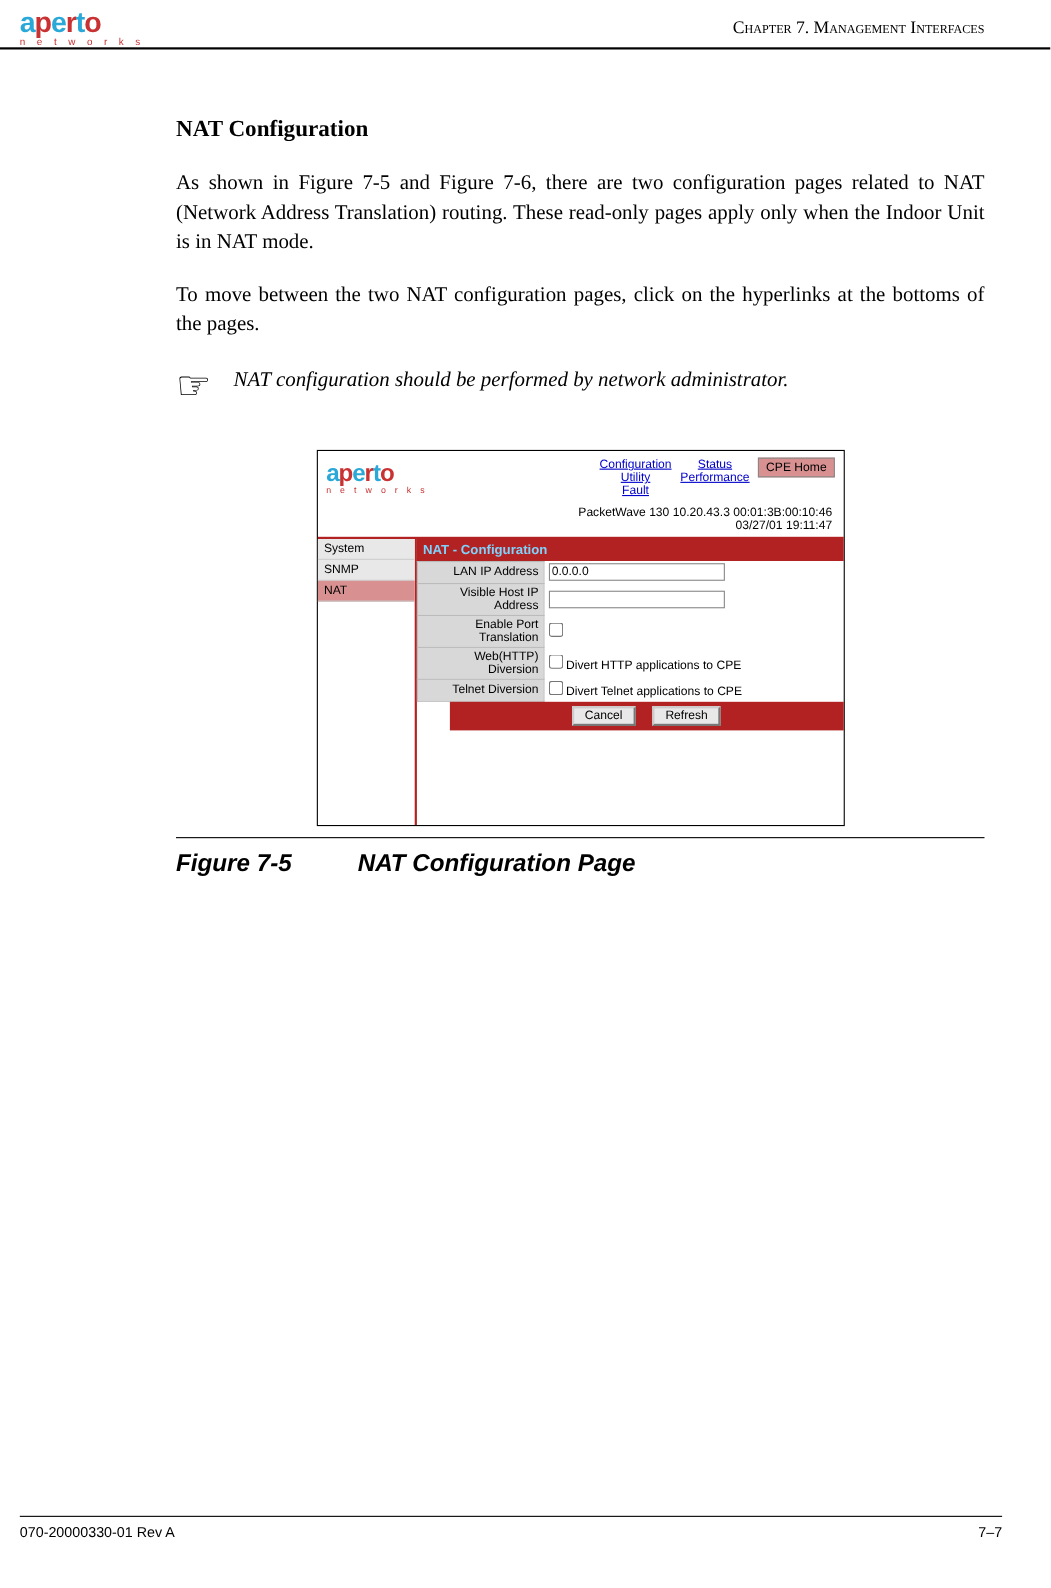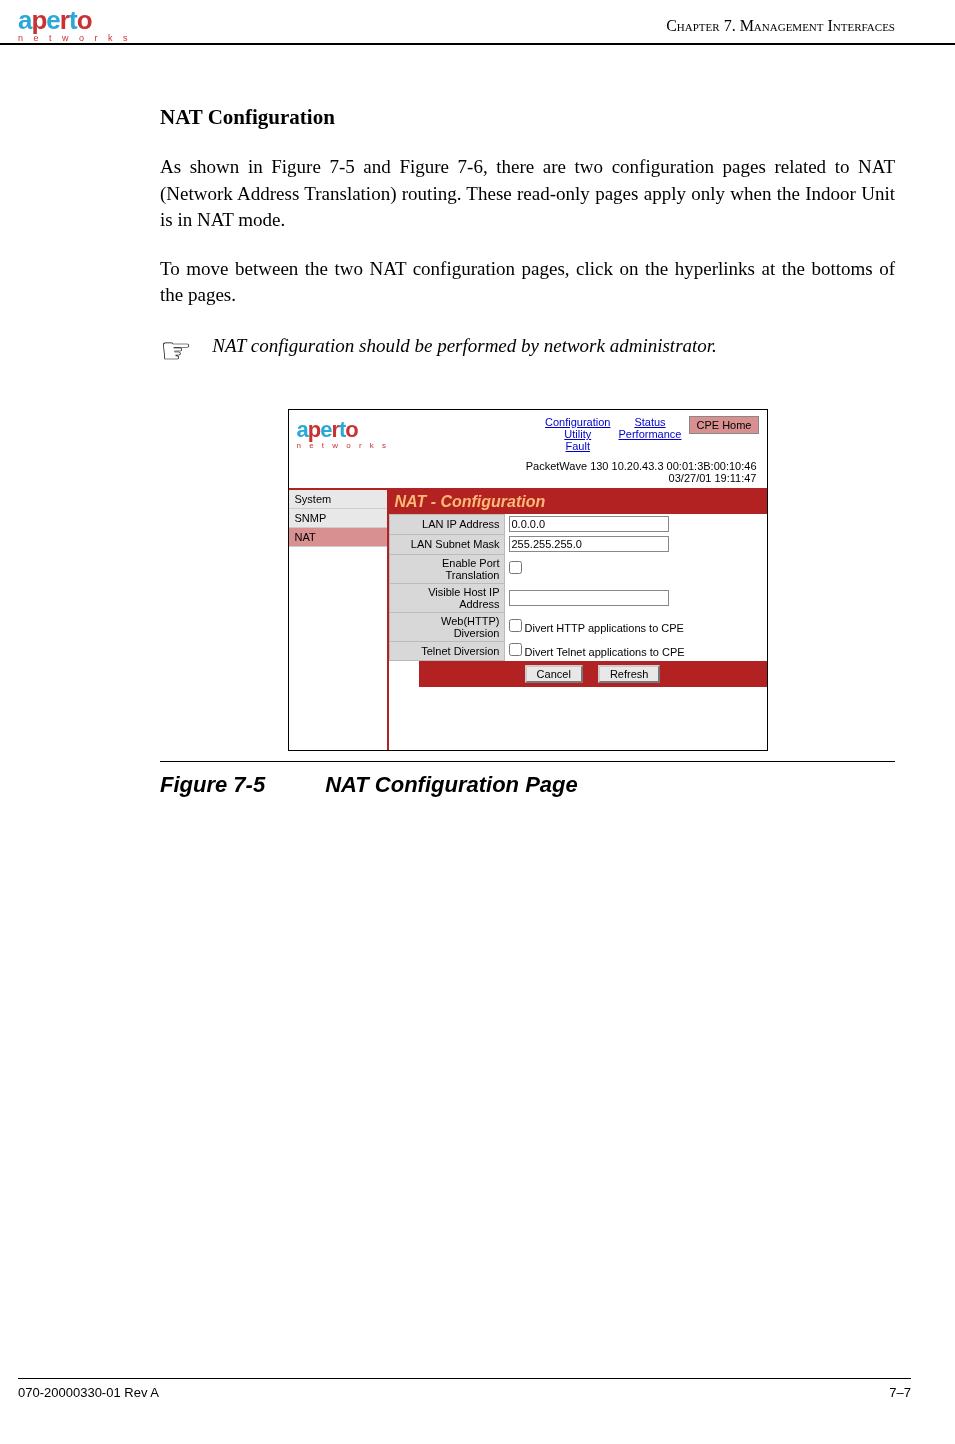--- a/index.html
+++ b/index.html
@@ -113,45 +113,44 @@
     text-align: right;
     font-size: 11px;
     padding: 2px 10px 4px 0;
     border-bottom: 2px solid #b22222;
   }
   .ss-body {
     display:flex;
     min-height: 260px;
   }
   .ss-sidebar {
-    width: 100px;
+    width: 90px;
     border-right: 2px solid #b22222;
     padding: 0;
   }
   .side-item {
     padding: 3px 6px;
     font-size: 11px;
     border-bottom: 1px solid #ccc;
     background: #e8e8e8;
     cursor: pointer;
   }
   .side-item.active {
     background: #d89090;
   }
   .ss-main {
     flex: 1;
     padding: 0;
   }
   .panel-title {
     background: #b22222;
-    color: #fdba74;
+    color: #7dd3fc;
     padding: 3px 6px;
-    font-size: 16px;
-    font-weight: bold;
-    font-style: italic;
+    font-size: 12px;
+    font-weight: bold;
   }
   .form-table {
     width: 100%;
     border-collapse: collapse;
   }
   .form-table td {
     padding: 2px 4px;
     vertical-align: middle;
     font-size: 11px;
   }
@@ -269,30 +268,26 @@
         </div>
         <div class="ss-main">
           <div class="panel-title">NAT - Configuration</div>
           <table class="form-table">
             <tbody>
                 <tr>
               <td class="label">LAN IP Address</td>
               <td class="field"><input type="text" value="0.0.0.0" style=""></td>
             </tr>
             <tr>
-              <td class="label">LAN Subnet Mask</td>
-              <td class="field"><input type="text" value="255.255.255.0" style=""></td>
+              <td class="label">Visible Host IP Address</td>
+              <td class="field"><input type="text" value="" style=""></td>
             </tr>
             <tr>
               <td class="label">Enable Port Translation</td>
               <td class="field"><input type="checkbox" style=""></td>
-            </tr>
-            <tr>
-              <td class="label">Visible Host IP Address</td>
-              <td class="field"><input type="text" value="" style=""></td>
             </tr>
             <tr>
               <td class="label">Web(HTTP) Diversion</td>
               <td class="field"><input type="checkbox" style=""> <span>Divert HTTP applications to CPE</span></td>
             </tr>
             <tr>
               <td class="label">Telnet Diversion</td>
               <td class="field"><input type="checkbox" style=""> <span>Divert Telnet applications to CPE</span></td>
             </tr>
           </tbody>

